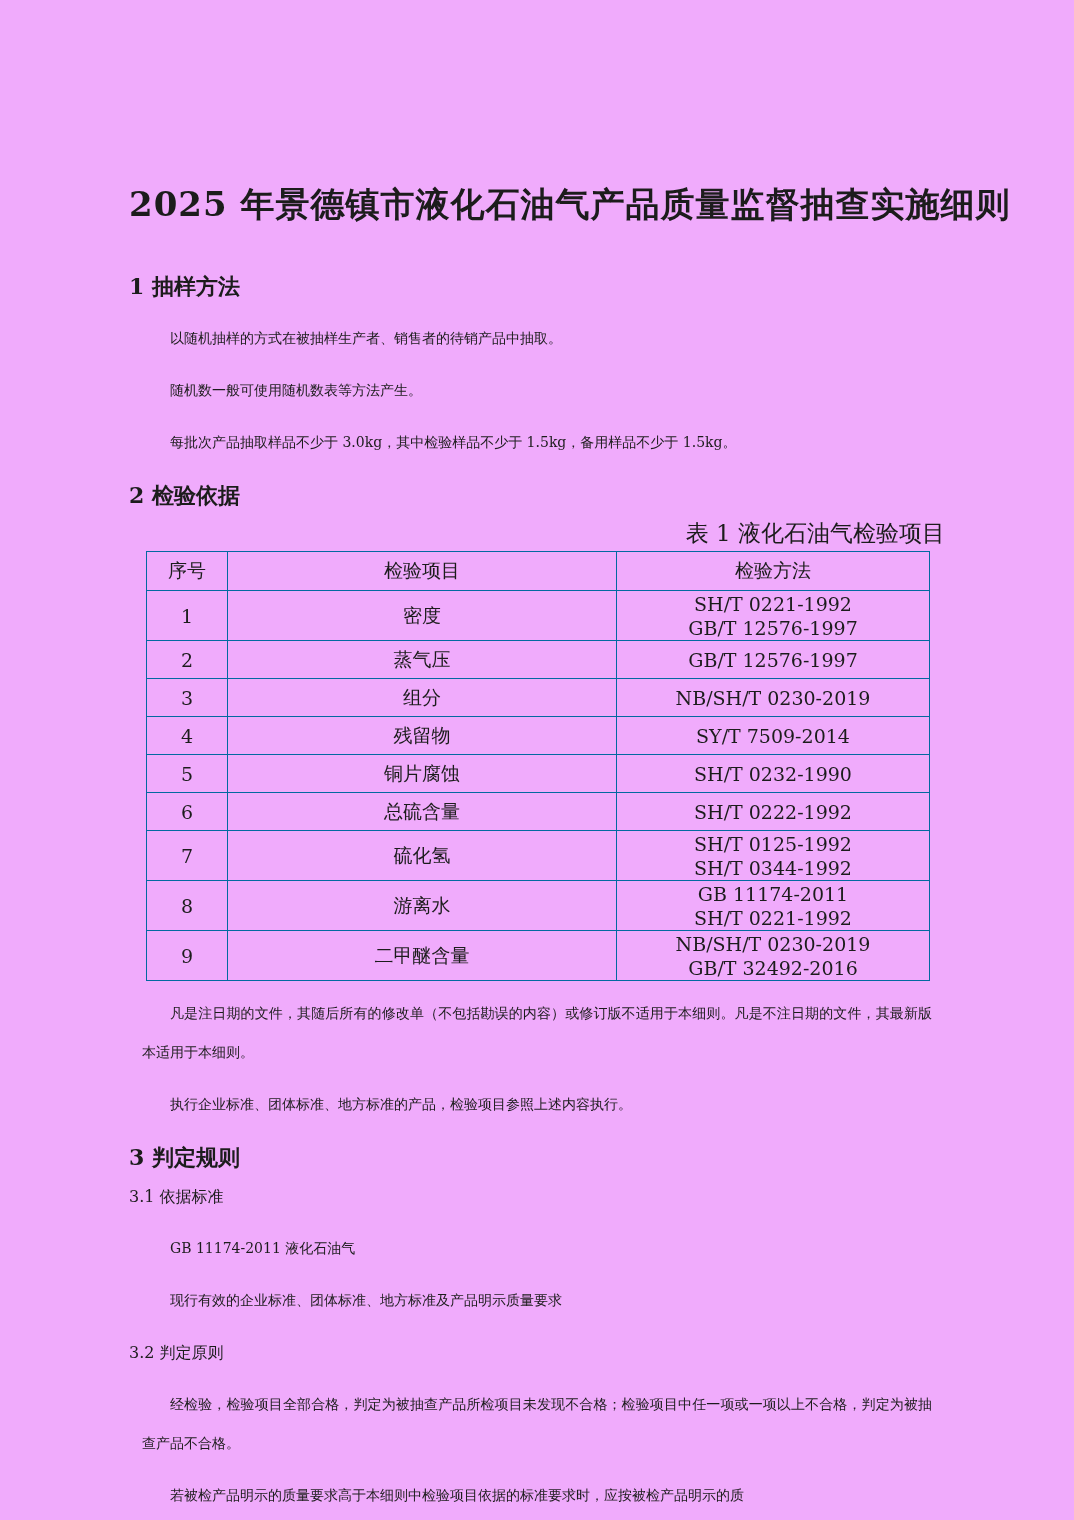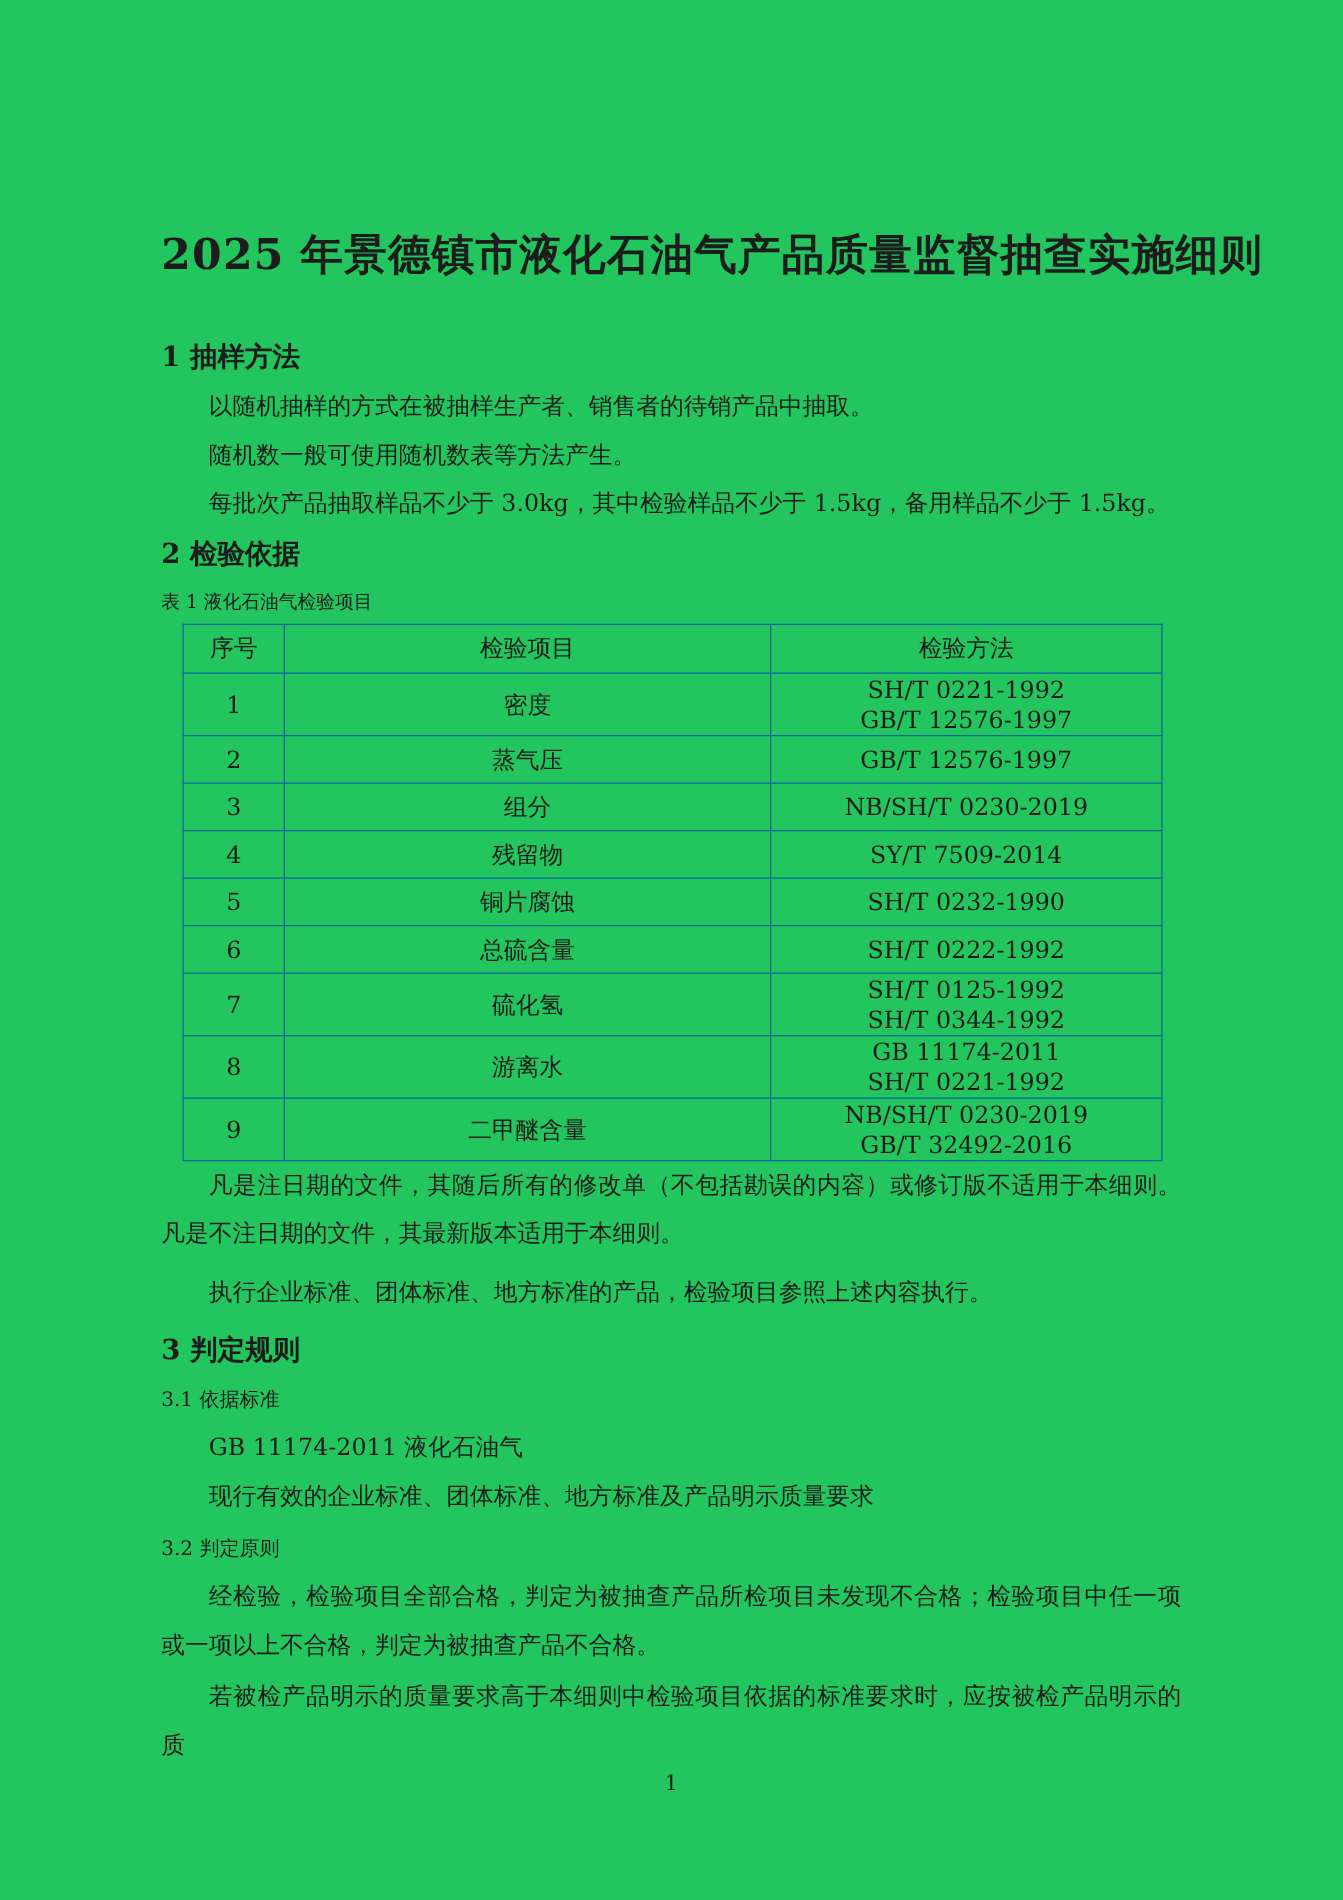--- a/index.html
+++ b/index.html
@@ -8,21 +8,21 @@
     background: #ffffff;
   }
   body {
     font-family: "DejaVu Serif", "Liberation Serif", serif;
     color: #1c1c1c;
   }
   .page {
     position: relative;
     width: 1074px;
     height: 1520px;
-    background: #22c55e;
+    background: #f0abfc;
     box-sizing: border-box;
     padding: 182px 129px 0 129px;
     overflow: hidden;
   }
   .doc-title {
     margin: 0;
     font-size: 34px;
     font-weight: bold;
     text-align: center;
     line-height: 44px;
@@ -31,38 +31,38 @@
   }
   h2.sec-heading {
     margin: 0;
     font-size: 22px;
     font-weight: bold;
     line-height: 40px;
   }
   h2.sec-1 { margin-top: 40px; }
   h2.sec-3 { margin-top: 6px; }
   p.body-par {
-    margin: 0;
-    font-size: 19px;
+    margin: 13px;
+    font-size: 14px;
     line-height: 39px;
     text-indent: 2em;
     text-align: justify;
   }
   p.after-table { margin-top: 8px; }
   p.last-par { margin-top: 2px; }
   .sub-heading {
     font-size: 16px;
     line-height: 39px;
     font-weight: normal;
   }
   .sub-heading.sub-32 { margin-top: 2px; }
   .table-caption {
-    font-size: 15px;
+    font-size: 23px;
     line-height: 36px;
-    text-align: left;
+    text-align: right;
   }
   table.inspection-table {
     border-collapse: collapse;
     table-layout: fixed;
     width: 783px;
     margin: 0 0 0 17px;
     font-size: 19px;
   }
   table.inspection-table th,
   table.inspection-table td {

